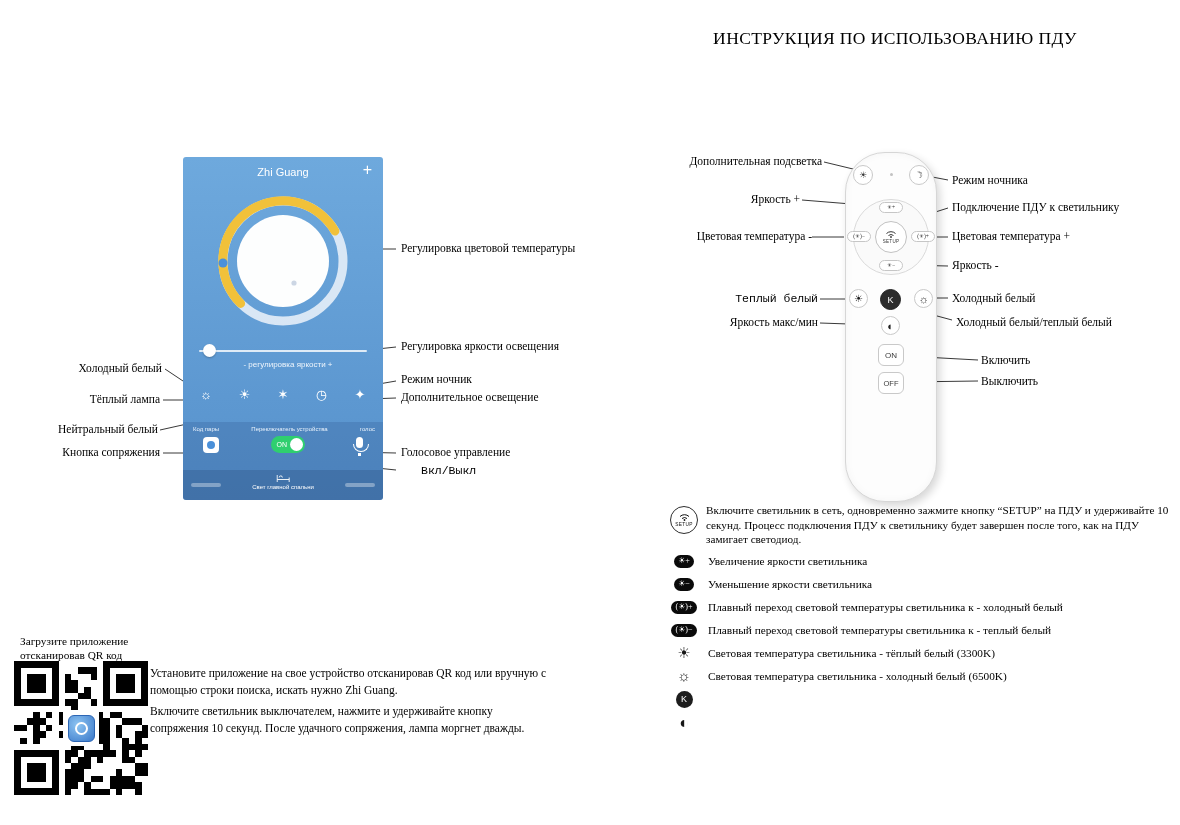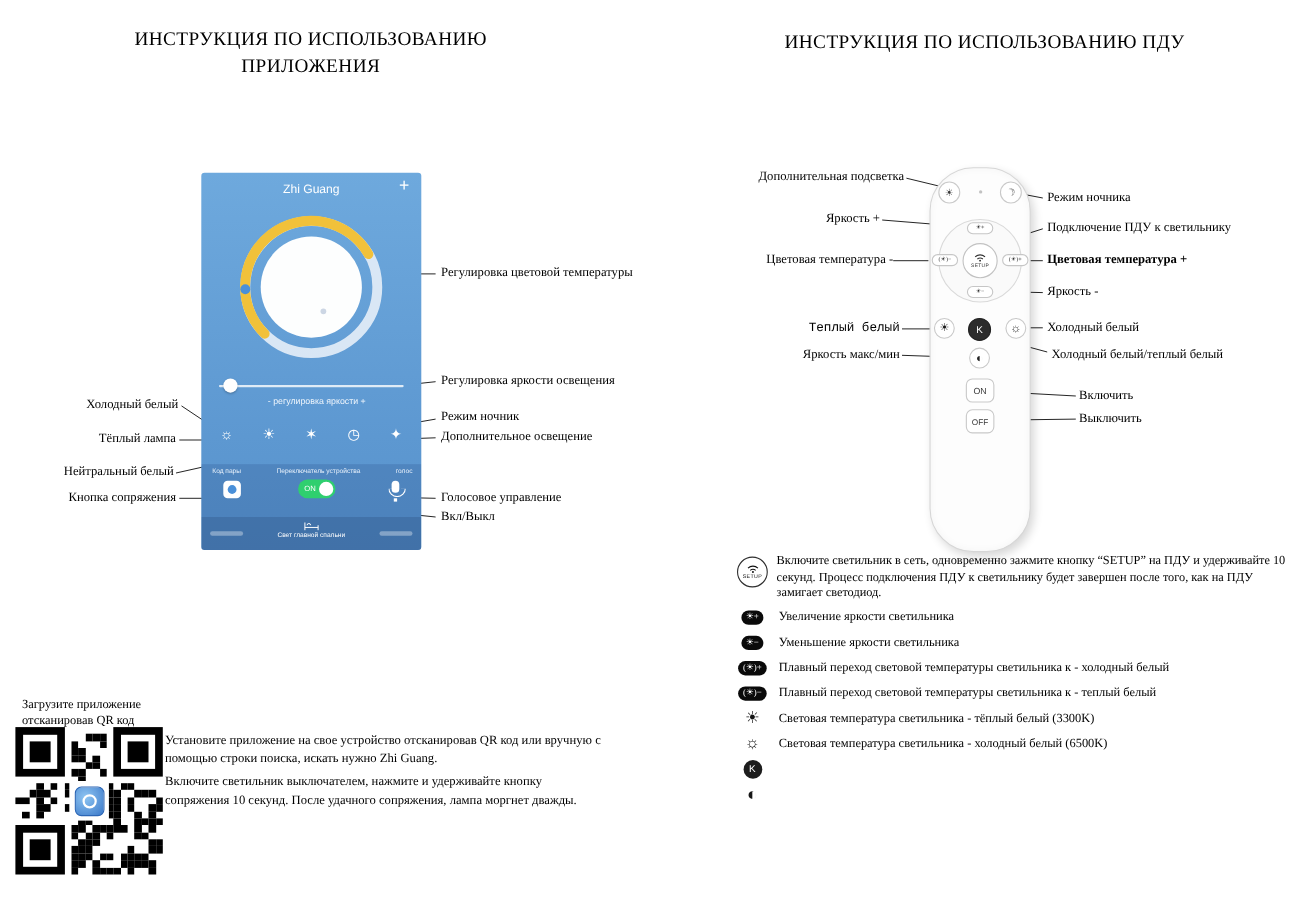--- a/index.html
+++ b/index.html
@@ -135,21 +135,20 @@
       <line x1="948" y1="208" x2="904" y2="222" marker-end="url(#arw)"></line>
       <line x1="936" y1="237" x2="948" y2="237"></line>
       <line x1="904" y1="265" x2="948" y2="266"></line>
       <line x1="933" y1="298" x2="948" y2="298"></line>
       <line x1="900" y1="306" x2="952" y2="320"></line>
       <line x1="905" y1="356" x2="978" y2="360"></line>
       <line x1="905" y1="382" x2="978" y2="381"></line>
     </g>
   </svg>
 
-  <div class="title left">ИНСТРУКЦИЯ ПО ИСПОЛЬЗОВАНИЮ ПРИЛОЖЕНИЯ</div>
   <div class="title right">ИНСТРУКЦИЯ ПО ИСПОЛЬЗОВАНИЮ ПДУ</div>
 
   <div class="phone">
     <div class="phone-header">
       <span>Zhi Guang</span>
       <span class="phone-plus">+</span>
     </div>
     <svg class="dial" width="170" height="156" viewBox="0 0 170 156">
       <circle cx="85" cy="78" r="60" fill="none" stroke="#e6eef8" stroke-width="9" opacity="0.9"></circle>
       <path d="M42.6 120.4 A60 60 0 1 1 136.9 48" fill="none" stroke="#f1c13a" stroke-width="9" stroke-linecap="round"></path>
@@ -191,21 +190,21 @@
       </div>
       <div class="nav-side rgt"></div>
     </div>
   </div>
 
   <div class="lab" style="left:401px; top:242px;">Регулировка цветовой температуры</div>
   <div class="lab" style="left:401px; top:340px;">Регулировка яркости освещения</div>
   <div class="lab" style="left:401px; top:373px;">Режим ночник</div>
   <div class="lab" style="left:401px; top:391px;">Дополнительное освещение</div>
   <div class="lab" style="left:401px; top:446px;">Голосовое управление</div>
-  <div class="lab" style="left:401px; top:464px;">Вкл/Выкл</div>
+  <div class="lab" style="left:421px; top:464px;font-family:Liberation Mono, monospace;">Вкл/Выкл</div>
   <div class="lab r" style="left:40px; width:122px; top:362px;">Холодный белый</div>
   <div class="lab r" style="left:40px; width:120px; top:393px;">Тёплый лампа</div>
   <div class="lab r" style="left:28px; width:130px; top:423px;">Нейтральный белый</div>
   <div class="lab r" style="left:28px; width:132px; top:446px;">Кнопка сопряжения</div>
 
   <div class="qr-caption">Загрузите приложение отсканировав QR код</div>
   <div class="qr-box">
     <div class="qr-grid">
         <div></div>
         <div></div>
@@ -696,21 +695,21 @@
     <div class="rbtn btn-off">OFF</div>
   </div>
 
   <div class="lab r" style="left:640px; width:182px; top:155px;">Дополнительная подсветка</div>
   <div class="lab r" style="left:660px; width:140px; top:193px;text-align:right;">Яркость +</div>
   <div class="lab r" style="left:640px; width:172px; top:230px;">Цветовая температура -</div>
   <div class="lab r" style="left:660px; width:158px; top:292px;font-family:Liberation Mono, monospace;">Теплый белый</div>
   <div class="lab r" style="left:660px; width:158px; top:316px;">Яркость макс/мин</div>
   <div class="lab" style="left:952px; top:174px;">Режим ночника</div>
   <div class="lab" style="left:952px; top:201px;">Подключение ПДУ к светильнику</div>
-  <div class="lab" style="left:952px; top:230px;font-weight:bold;">Цветовая температура +</div>
+  <div class="lab" style="left:952px; top:230px;">Цветовая температура +</div>
   <div class="lab" style="left:952px; top:259px;">Яркость -</div>
   <div class="lab" style="left:952px; top:292px;">Холодный белый</div>
   <div class="lab" style="left:956px; top:316px;">Холодный белый/теплый белый</div>
   <div class="lab" style="left:981px; top:354px;">Включить</div>
   <div class="lab" style="left:981px; top:375px;">Выключить</div>
 
   <div class="setup-note-icon">
     <svg width="13" height="8" viewBox="0 0 12 8">
       <path d="M1.5 3.5 A6.5 6.5 0 0 1 10.5 3.5" fill="none" stroke="#111" stroke-width="1"></path>
       <path d="M3.5 5.5 A4 4 0 0 1 8.5 5.5" fill="none" stroke="#111" stroke-width="1"></path>

